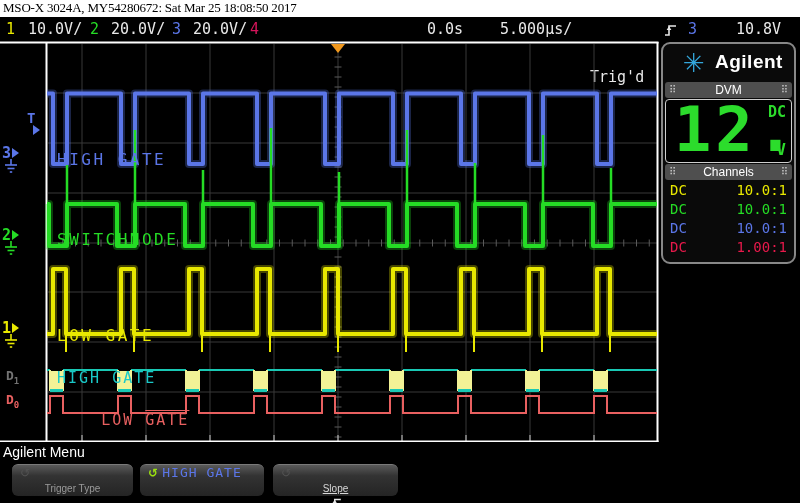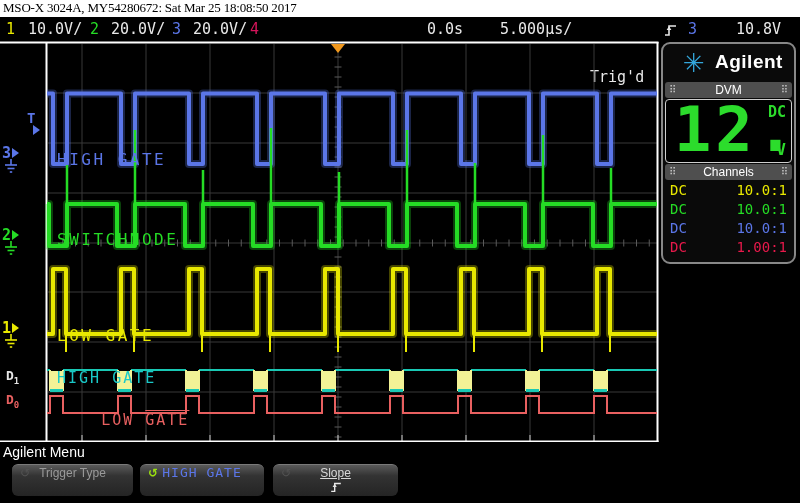--- a/index.html
+++ b/index.html
@@ -47,21 +47,21 @@
   .dvmmode{position:absolute;right:5px;top:3px;font-size:15px;font-weight:bold;color:#2CDC2C;}
   .dvmunit{position:absolute;right:5px;bottom:3px;font-size:16px;font-weight:bold;color:#2CDC2C;}
   .chrow{display:flex;justify-content:space-between;height:19px;line-height:19px;
          padding:0 7px;font-size:14px;}
   
   .menubar{left:0;top:442px;width:800px;height:61px;background:#000;}
   .menutitle{left:3px;top:2px;color:#fff;font-family:"Liberation Sans",sans-serif;font-size:14px;}
   .softkey{position:absolute;top:22px;height:32px;border-radius:6px;
            background:linear-gradient(#5a5a5a,#333 35%,#242424);
            border-top:1px solid #7a7a7a;box-sizing:border-box;text-align:center;cursor:pointer;}
-  .sk-label{font-family:"Liberation Sans",sans-serif;font-size:12px;line-height:14px;margin-top:1px;}
+  .sk-label{font-family:"Liberation Sans",sans-serif;font-size:10px;line-height:14px;margin-top:17px;}
   .sk-value{font-size:13px;line-height:15px;letter-spacing:1px;}
   .knob{position:absolute;left:8px;top:1px;font-size:12px;font-family:"DejaVu Sans",sans-serif;}
   sub{font-size:9px;}
 </style>
 </head>
 <body>
 
 <div class="screen">
 
   <div class="abs titlebar">MSO-X 3024A, MY54280672: Sat Mar 25 18:08:50 2017</div>
@@ -198,21 +198,21 @@
   <div class="abs rtri" style="left:12px;top:323px;border-left:7px solid #E8E800;"></div>
   <svg class="abs" style="left:4px;top:334px;" width="14" height="16" viewBox="0 0 14 16">
     <g stroke="#E8E800" stroke-width="1.6" fill="none">
       <path d="M7 0 V6"></path>
         <path d="M1 6 H13"></path>
         <path d="M3.5 9.5 H10.5"></path>
         <path d="M5.8 13 H8.2"></path>
     </g>
   </svg>
 
-  <div class="abs chnum" style="left: 6px; top: 368px; font-size: 13px; color: #e5e5e5;">
+  <div class="abs chnum" style="left: 6px; top: 368px; font-size: 13px; color: #737373;">
     <span>D</span><sub>1</sub>
   </div>
   <div class="abs chnum" style="left: 6px; top: 392px; font-size: 13px; color: rgb(232, 96, 96);">
     <span>D</span><sub>0</sub>
   </div>
 
   <div class="abs wlabel" style="left: 57px; top: 150px; color: rgb(91, 118, 232);">HIGH GATE</div>
   <div class="abs wlabel" style="left: 57px; top: 230px; color: rgb(37, 220, 37);">SWITCHNODE</div>
   <div class="abs wlabel" style="left: 57px; top: 326px; color: rgb(232, 232, 0);">LOW GATE</div>
   <div class="abs dlabel" style="left: 57px; top: 369px; color: rgb(25, 200, 200);">HIGH GATE</div>

